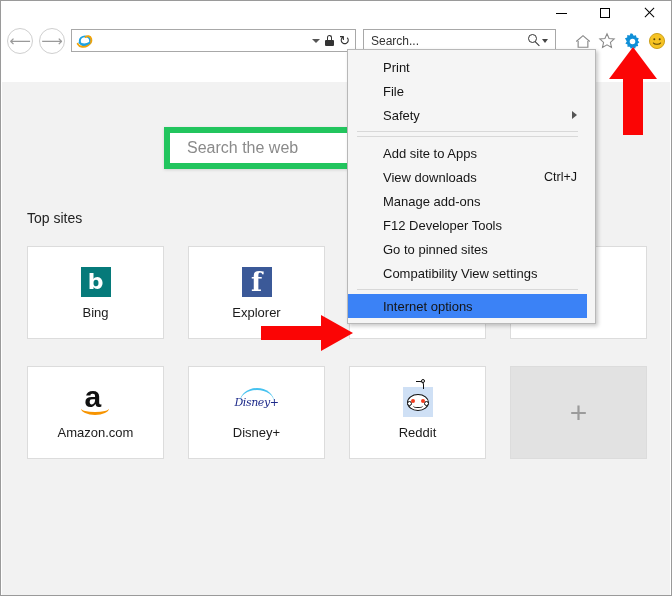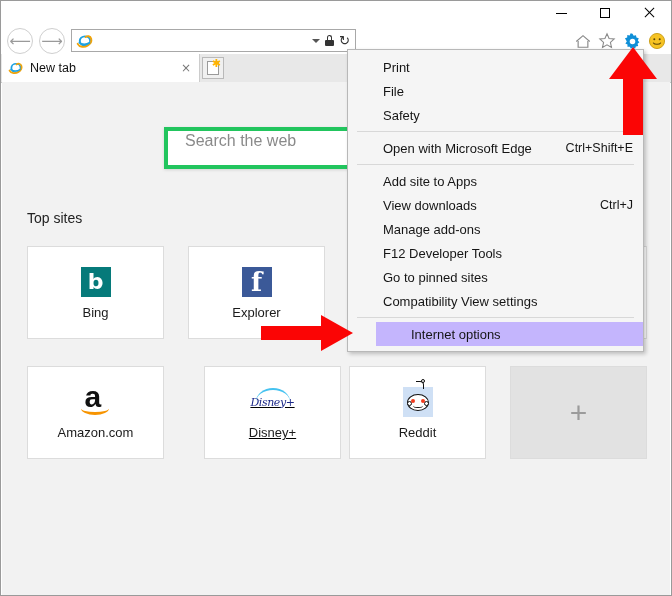--- a/index.html
+++ b/index.html
@@ -120,22 +120,22 @@
   .newtab .star{position:absolute;right:-3px;top:-4px;color:#ffb400;font-size:11px;line-height:1;}
 
   
   .content{
     position:absolute;left:1px;top:81px;width:668px;height:513px;
     background:#f2f2f2;
     overflow:hidden;
   }
   .websearch{
     position:absolute;left:162px;top:45px;width:352px;height:42px;
-    background:#ffffff;border:4px solid #22c55e;box-sizing:border-box;
-    display:flex;align-items:flex-start;
+    background:#ffffff;border:6px solid #22c55e;box-sizing:border-box;
+    display:flex;align-items:center;
     box-shadow:0 1px 3px rgba(0,0,0,0.13);
   }
   .websearch input{
     border:none;outline:none;background:transparent;
     font-size:16px;color:#8a8a8a;font-family:"Liberation Sans",sans-serif;
     padding-left:17px;width:100%;
   }
   .websearch input::placeholder{color:#8a8a8a;opacity:1;}
 
   .topsites-title{
@@ -171,31 +171,31 @@
   .rdt .eye.r{right:3px;}
   .rdt .mouth{position:absolute;left:5px;bottom:2px;width:10px;height:4px;border-bottom:1.4px solid #111;border-radius:0 0 50% 50%;}
   .rdt .ear{position:absolute;width:5px;height:5px;background:#fff;border:1.5px solid #111;border-radius:50%;box-sizing:border-box;top:6px;}
   .rdt .ear.l{left:-1px;}
   .rdt .ear.r{right:-1px;}
   .rdt .ant{position:absolute;left:13px;top:-6px;width:7px;height:7px;border-right:1.5px solid #111;border-top:1.5px solid #111;border-radius:0 50% 0 0;}
   .rdt .antdot{position:absolute;left:18px;top:-8px;width:4px;height:4px;background:#fff;border:1.5px solid #111;border-radius:50%;box-sizing:border-box;}
 
   
   .menu{
-    position:absolute;left:346px;top:48px;width:297px;
+    position:absolute;left:346px;top:48px;width:249px;
     background:#f5f5f5;border:1px solid #b8b8b8;box-sizing:border-box;
     box-shadow:2px 2px 4px rgba(0,0,0,0.22);
-    padding:5px 0 5px 0;
+    padding:5px 8px 5px 0;
     z-index:50;
   }
   .mitem{
     position:relative;height:24px;display:flex;align-items:center;
     padding-left:35px;padding-right:10px;font-size:13px;color:#151515;
   }
-  .mitem.sel{background:#c4b5fd;margin-left:28px;}
+  .mitem.sel{background:#3b82f6;}
   .mitem .shortcut{margin-left:auto;font-size:12.5px;color:#151515;}
   .mitem .subcaret{
     margin-left:auto;width:0;height:0;
     border-top:4px solid transparent;border-bottom:4px solid transparent;border-left:5px solid #555;
   }
   .msep{height:1px;background:#d8d8d8;margin:4px 9px 4px 9px;}
 
   
   .ann{position:absolute;z-index:90;pointer-events:none;}
   .ann-up{left:604px;top:44px;width:56px;height:92px;}
@@ -240,20 +240,28 @@
       <span class="addr-icons">
         <span class="caret-dn"></span>
         <span class="lock">
           <span class="shackle"></span>
             <span class="body"></span>
         </span>
         <span class="refresh">↻</span>
       </span>
     </div>
 
+    <div class="searchbar">
+      <input class="searchinput" type="text" value="" placeholder="Search..." style="">
+      <span class="magnifier">
+        <span class="ring"></span>
+          <span class="handle"></span>
+      </span>
+      <span class="scaret"></span>
+    </div>
 
     <div class="toolicon ti-home">
       <svg width="18" height="17" viewBox="0 0 20 18">
         <path d="M2.5 9 10 2.5 17.5 9" fill="none" stroke="#8a8a8a" stroke-width="1.3"></path>
         <path d="M4.6 8.4v7h10.8v-7" fill="none" stroke="#8a8a8a" stroke-width="1.3"></path>
       </svg>
     </div>
     <div class="toolicon ti-fav">
       <svg width="18" height="18" viewBox="0 0 20 20">
         <path d="M10 2 12.3 7.2 18 7.8 13.8 11.6 15 17.2 10 14.3 5 17.2 6.2 11.6 2 7.8 7.7 7.2Z" fill="none" stroke="#8a8a8a" stroke-width="1.2"></path>
@@ -268,39 +276,20 @@
     <div class="toolicon ti-smile">
       <svg width="18" height="18" viewBox="0 0 20 20">
         <circle cx="10" cy="10" r="8.4" fill="#f6c324" stroke="#c79a10" stroke-width="1"></circle>
         <circle cx="7" cy="8" r="1.1" fill="#5a4406"></circle>
         <circle cx="13" cy="8" r="1.1" fill="#5a4406"></circle>
         <path d="M6 12.2c1.3 2 6.7 2 8 0" fill="none" stroke="#5a4406" stroke-width="1.2" stroke-linecap="round"></path>
       </svg>
     </div>
   </div>
 
-  <div class="tabstrip">
-    <div class="tab">
-      <span class="favicon">
-        <svg width="16" height="16" viewBox="0 0 32 32">
-          <ellipse cx="16" cy="16" rx="11" ry="10" fill="#1ba1e2"></ellipse>
-          <ellipse cx="16" cy="16" rx="7.5" ry="6.8" fill="#fff"></ellipse>
-          <path d="M3 21c3 6 12 7 18 3 5-3.2 7-8 6-12-1.5-5-7-6-10-3" fill="none" stroke="#f0a30a" stroke-width="3.4" stroke-linecap="round"></path>
-          <path d="M6 19c4 4 13 4 18 0" fill="none" stroke="#1ba1e2" stroke-width="3.2" stroke-linecap="round"></path>
-        </svg>
-      </span>
-      <span class="tablabel">New tab</span>
-      <span class="tabclose">×</span>
-    </div>
-    <div class="newtab">
-      <span class="page">
-        <span class="star">✱</span>
-      </span>
-    </div>
-  </div>
 
   <div class="content">
 
     <div class="websearch">
       <input type="text" value="" placeholder="Search the web" style="">
     </div>
 
     <div class="topsites-title">Top sites</div>
 
     <div class="tile" style="left:25px;top:164px;">
@@ -327,21 +316,21 @@
     <div class="tile" style="left:25px;top:284px;">
       <span class="tileicon">
         <span class="amz">
             <span class="a">a</span>
             <span class="smile"></span>
           </span>
       </span>
       <span class="tilelabel">Amazon.com</span>
     </div>
 
-    <div class="tile" style="left:202px;top:284px;text-decoration:underline;">
+    <div class="tile" style="left:186px;top:284px;">
       <span class="tileicon">
         <span class="dis">
             <span class="arc"></span>
             <span class="txt">Disney+</span>
           </span>
       </span>
       <span class="tilelabel">Disney+</span>
     </div>
 
     <div class="tile" style="left:347px;top:284px;">
@@ -373,24 +362,20 @@
     </div>
     <div class="mitem">
       <span>File</span>
     </div>
     <div class="mitem">
       <span>Safety</span>
       <span class="subcaret"></span>
     </div>
     <div class="msep"></div>
 
-    <div class="mitem">
-      <span>Open with Microsoft Edge</span>
-      <span class="shortcut">Ctrl+Shift+E</span>
-    </div>
     <div class="msep"></div>
 
     <div class="mitem">
       <span>Add site to Apps</span>
     </div>
     <div class="mitem">
       <span>View downloads</span>
       <span class="shortcut">Ctrl+J</span>
     </div>
     <div class="mitem">

